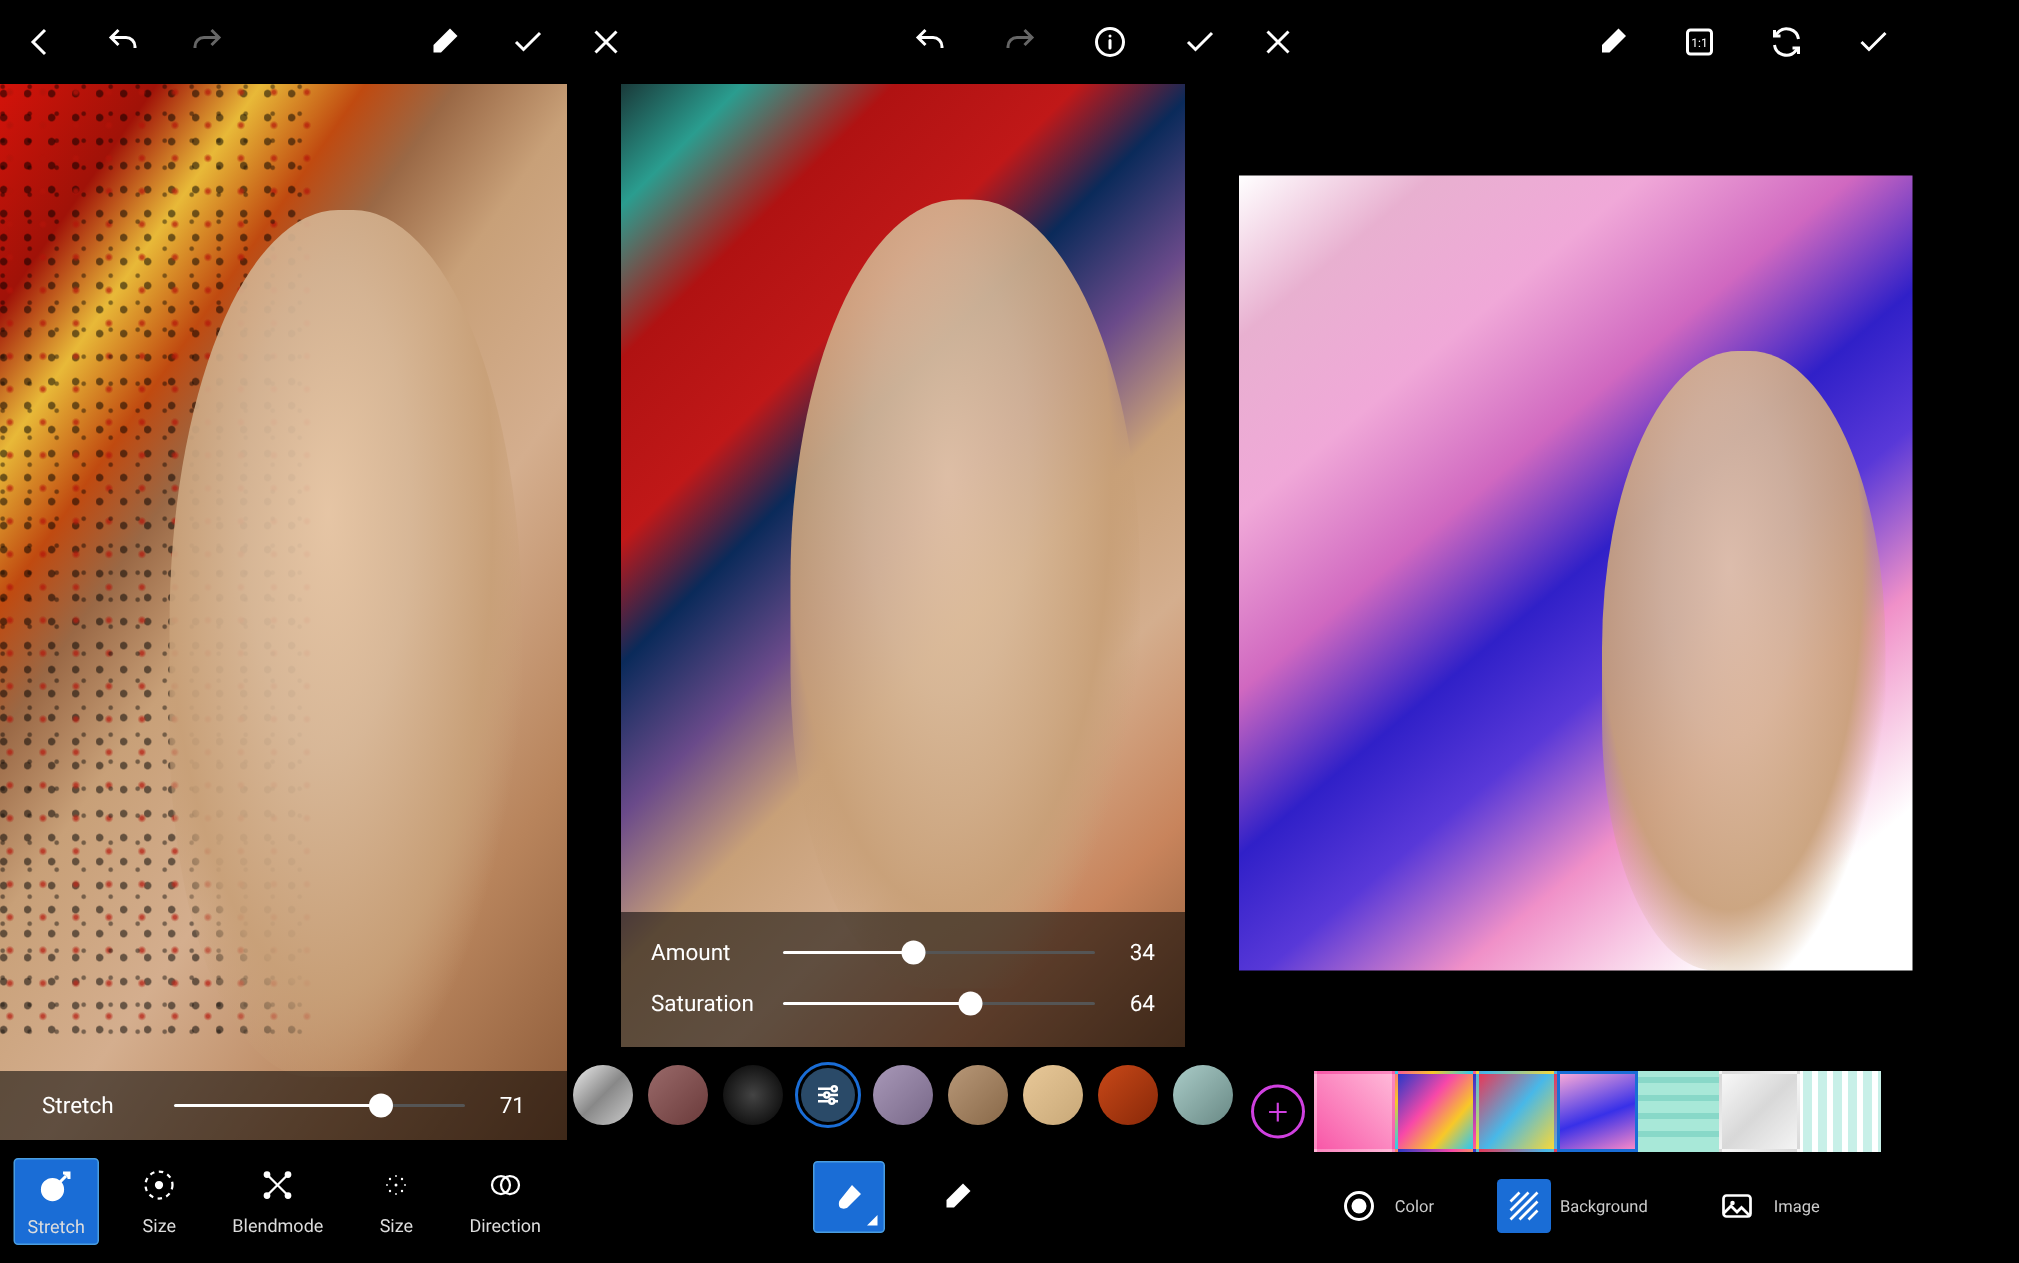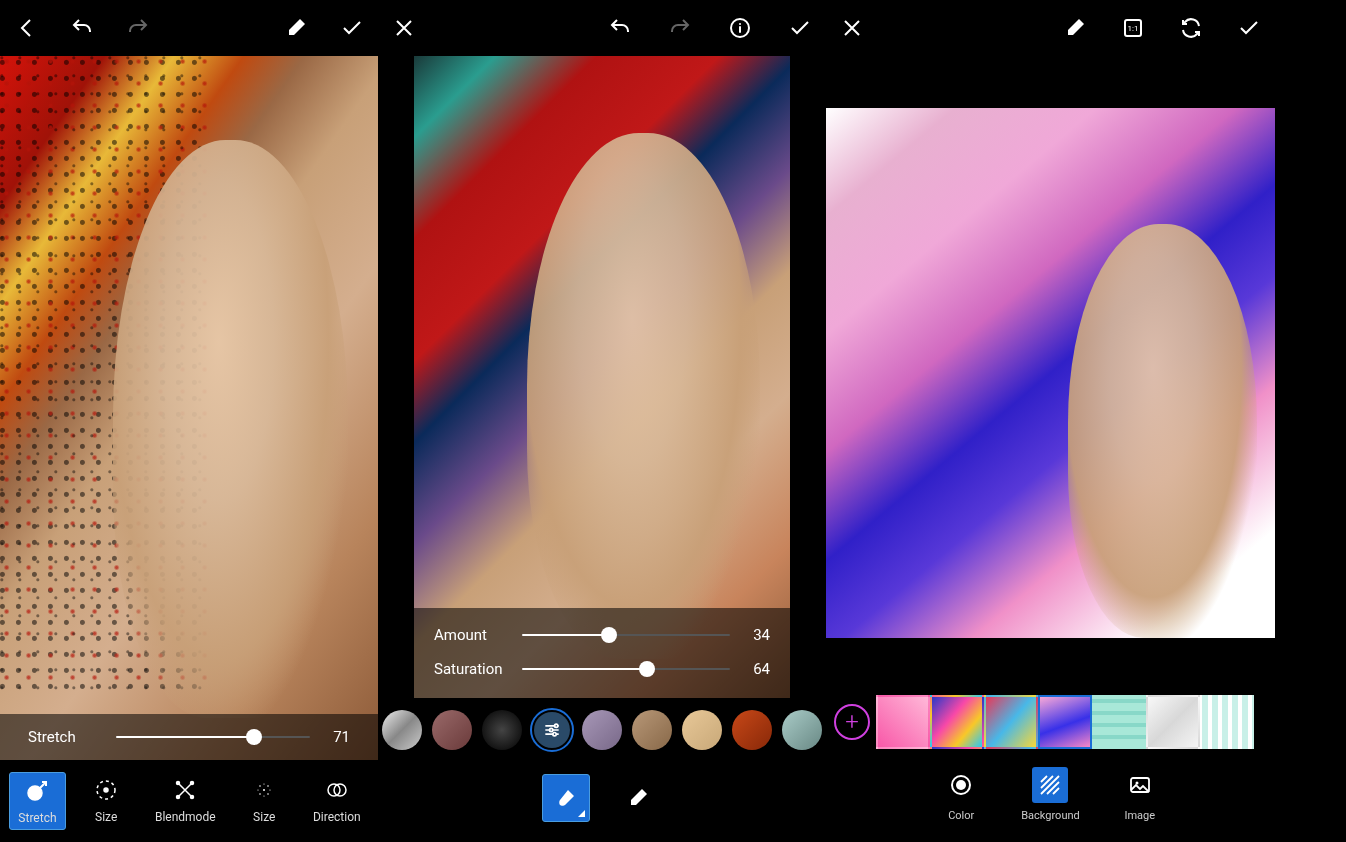--- a/index.html
+++ b/index.html
@@ -247,21 +247,20 @@
 
 .bg-tabs {
   display: flex;
   justify-content: center;
   gap: 42px;
   padding: 12px 0 20px;
   background: #000;
 }
 .bg-tab {
   display: flex;
-  flex-direction: column;
   align-items: center;
   gap: 6px;
   cursor: pointer;
   font-size: 11px;
   color: #ccc;
 }
 .bg-tab .bg-tab-icon {
   width: 36px; height: 36px;
   display: flex; align-items: center; justify-content: center;
   border-radius: 3px;

